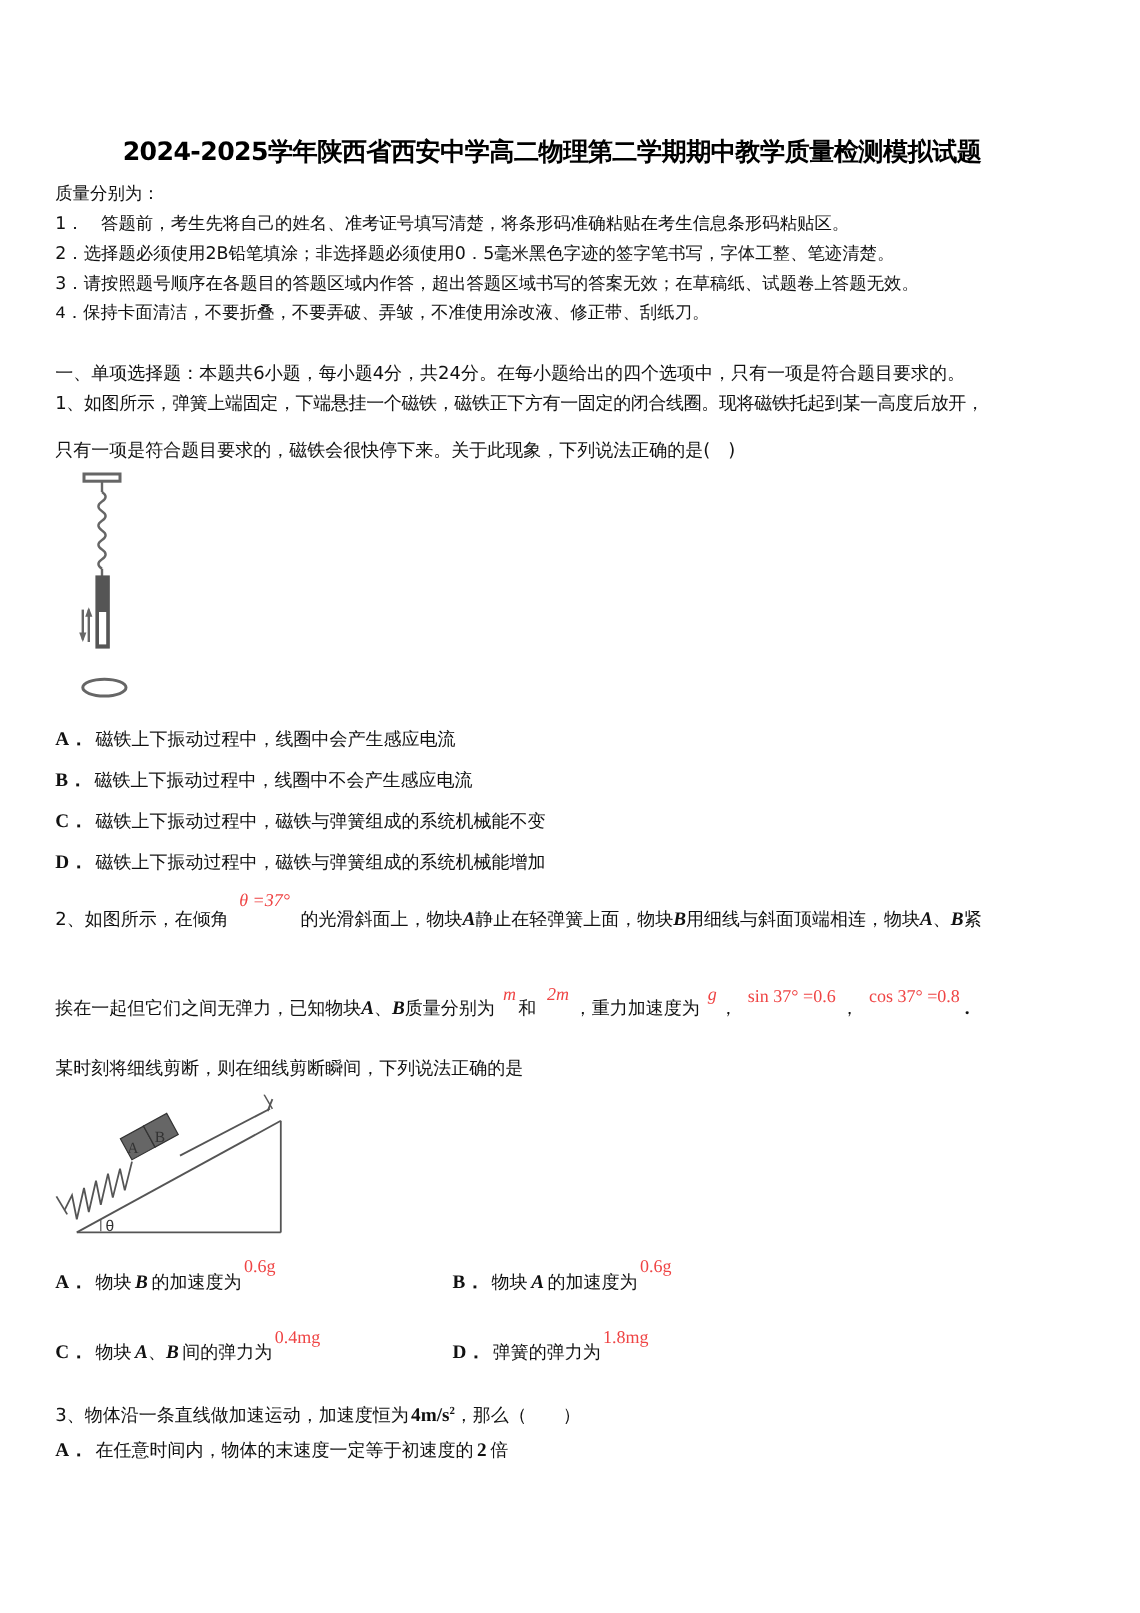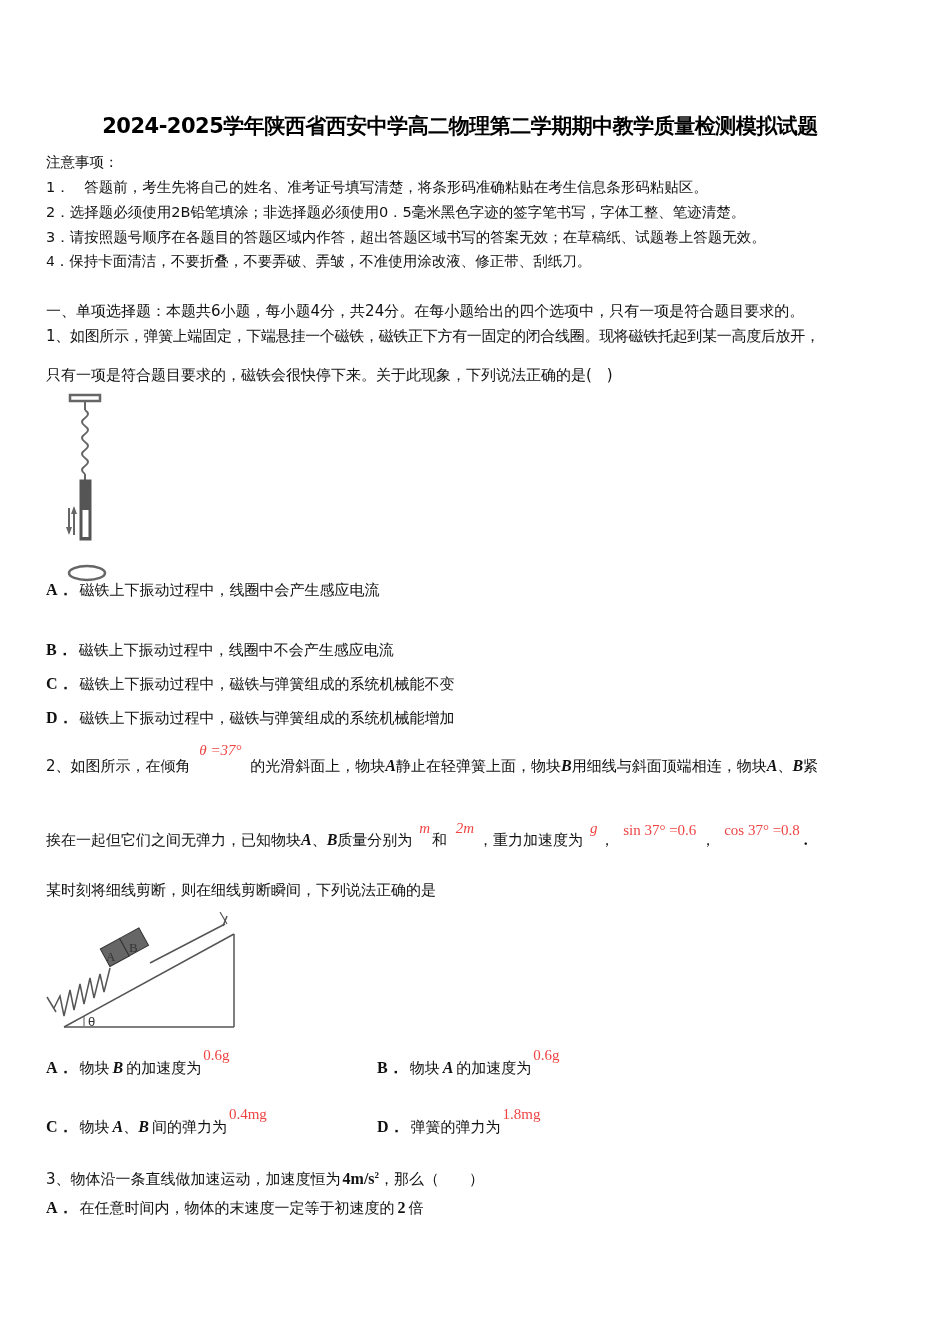--- a/index.html
+++ b/index.html
@@ -15,21 +15,21 @@
     .bi { font-family:"Liberation Serif", serif; font-weight:bold; font-style:italic; font-size:16px; }
     .b { font-family:"Liberation Serif", serif; font-weight:bold; font-size:16px; }
     svg { position:absolute; }
   </style>
 </head>
 <body>
 
 <div class="abs title">2024-2025学年陕西省西安中学高二物理第二学期期中教学质量检测模拟试题</div>
 
 <div>
-  <div class="abs note" style="top:152px;">注意事项：</div>
+  <div class="abs note" style="top:152px;">质量分别为：</div>
   <div class="abs note" style="top:177px;">1．　答题前，考生先将自己的姓名、准考证号填写清楚，将条形码准确粘贴在考生信息条形码粘贴区。</div>
   <div class="abs note" style="top:202px;">2．选择题必须使用2B铅笔填涂；非选择题必须使用0．5毫米黑色字迹的签字笔书写，字体工整、笔迹清楚。</div>
   <div class="abs note" style="top:227px;">3．请按照题号顺序在各题目的答题区域内作答，超出答题区域书写的答案无效；在草稿纸、试题卷上答题无效。</div>
   <div class="abs note" style="top:252px;font-family:Liberation Mono, monospace;">4．保持卡面清洁，不要折叠，不要弄破、弄皱，不准使用涂改液、修正带、刮纸刀。</div>
 </div>
 
 <div class="abs body-line" style="top:300px;">一、单项选择题：本题共6小题，每小题4分，共24分。在每小题给出的四个选项中，只有一项是符合题目要求的。</div>
 
 <div>
   <div class="abs body-line" style="top:325px; letter-spacing:-0.3px;">1、如图所示，弹簧上端固定，下端悬挂一个磁铁，磁铁正下方有一固定的闭合线圈。现将磁铁托起到某一高度后放开，</div>
@@ -42,21 +42,21 @@
     <line x1="30" y1="84" x2="30" y2="90" stroke="#666" stroke-width="2"></line>
     <rect x="25" y="90" width="11" height="60" fill="#555" stroke="#555"></rect>
     <rect x="27.5" y="120" width="6" height="27" fill="#fff"></rect>
     <line x1="14" y1="118" x2="14" y2="143" stroke="#666" stroke-width="2"></line>
     <polygon points="11,137 17,137 14,145" fill="#666"></polygon>
     <line x1="19" y1="118" x2="19" y2="145" stroke="#666" stroke-width="2"></line>
     <polygon points="16,124 22,124 19,116" fill="#666"></polygon>
     <ellipse cx="32" cy="183" rx="18" ry="7" fill="none" stroke="#666" stroke-width="2.5"></ellipse>
   </svg>
 
-  <div class="abs opt" style="left:46px; top:580px;">
+  <div class="abs opt" style="left:46px; top:606px;">
     <span class="letter">A．</span><span>磁铁上下振动过程中，线圈中会产生感应电流</span>
   </div>
   <div class="abs opt" style="left:46px; top:640px;">
     <span class="letter">B．</span><span>磁铁上下振动过程中，线圈中不会产生感应电流</span>
   </div>
   <div class="abs opt" style="left:46px; top:674px;">
     <span class="letter">C．</span><span>磁铁上下振动过程中，磁铁与弹簧组成的系统机械能不变</span>
   </div>
   <div class="abs opt" style="left:46px; top:708px;">
     <span class="letter">D．</span><span>磁铁上下振动过程中，磁铁与弹簧组成的系统机械能增加</span>

